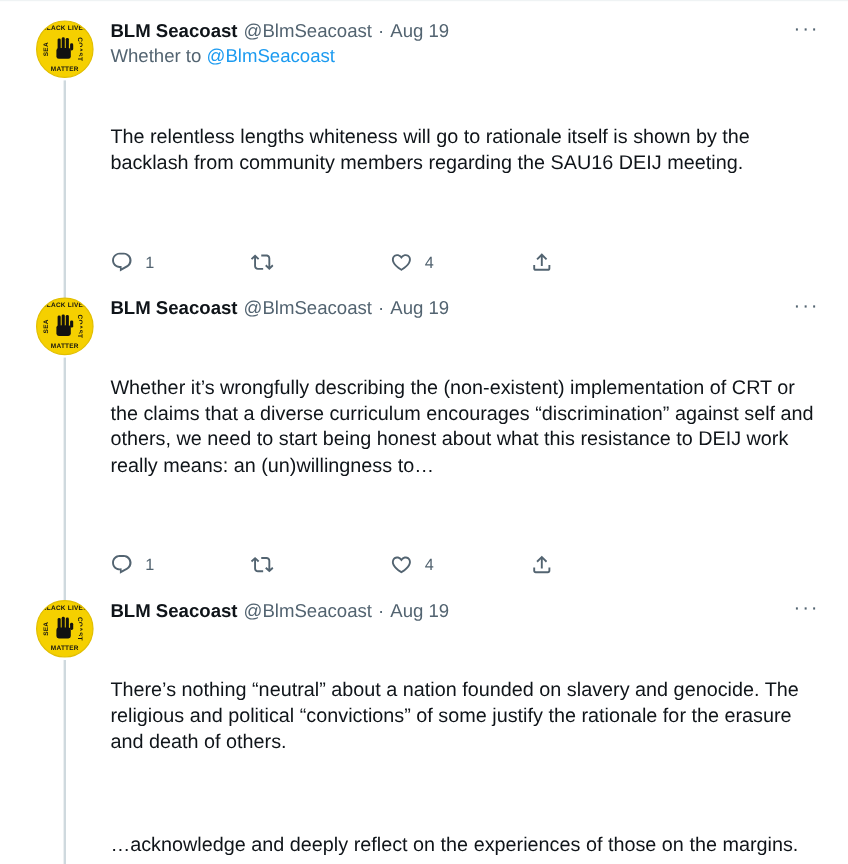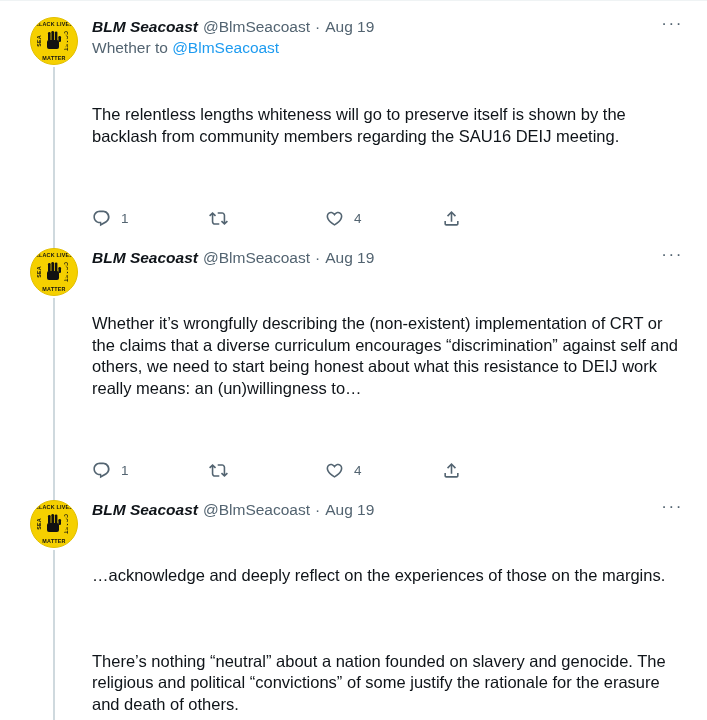--- a/index.html
+++ b/index.html
@@ -93,21 +93,20 @@
     display: flex;
     align-items: center;
     gap: 5px;
     line-height: 19px;
   }
   .name {
     font-size: 15.5px;
     font-weight: bold;
     color: #0f1419;
     white-space: nowrap;
-    font-style: italic;
   }
   .handle, .dot, .date {
     font-size: 15.5px;
     color: #536471;
     white-space: nowrap;
   }
   .more {
     margin-left: auto;
     color: #536471;
     font-size: 17px;
@@ -188,21 +187,21 @@
         <span class="name">BLM Seacoast</span>
         <span class="handle">@BlmSeacoast</span>
         <span class="dot">·</span>
         <span class="date">Aug 19</span>
         <span class="more">···</span>
       </div>
       <div class="replying">
         <span>Whether to </span><a href="#">@BlmSeacoast</a>
       </div>
       <div class="text">
-        <p>The relentless lengths whiteness will go to preserve itself is shown by the backlash from community members regarding the SAU16 DEIJ meeting.</p>
+        <p>The relentless lengths whiteness will go to rationale itself is shown by the backlash from community members regarding the SAU16 DEIJ meeting.</p>
       </div>
       <div class="actions">
         <div class="action">
           <span>
             <svg width="19" height="19" viewBox="0 0 24 24">
                 <path fill="#536471" d="M1.751 10c0-4.42 3.584-8 8.005-8h4.366c4.49 0 8.129 3.64 8.129 8.13 0 2.96-1.607 5.68-4.195 7.11l-8.054 4.46v-3.69h-.067c-4.49.1-8.184-3.51-8.184-8.01zm8.005-6c-3.317 0-6.005 2.69-6.005 6 0 3.37 2.77 6.08 6.14 6.01l1.86-.04v2.3l5.08-2.81c1.94-1.07 3.14-3.11 3.14-5.33 0-3.39-2.74-6.13-6.13-6.13H9.756z"></path>
               </svg>
           </span>
           <span class="count">1</span>
         </div>
@@ -326,20 +325,20 @@
     </div>
     <div class="body">
       <div class="head-row">
         <span class="name">BLM Seacoast</span>
         <span class="handle">@BlmSeacoast</span>
         <span class="dot">·</span>
         <span class="date">Aug 19</span>
         <span class="more">···</span>
       </div>
       <div class="text">
+        <p>There’s nothing “neutral” about a nation founded on slavery and genocide. The religious and political “convictions” of some justify the rationale for the erasure and death of others.</p>
         <p>…acknowledge and deeply reflect on the experiences of those on the margins.</p>
-        <p>There’s nothing “neutral” about a nation founded on slavery and genocide. The religious and political “convictions” of some justify the rationale for the erasure and death of others.</p>
       </div>
 
     </div>
   </div>
 
 </div>
 
 </body></html>

